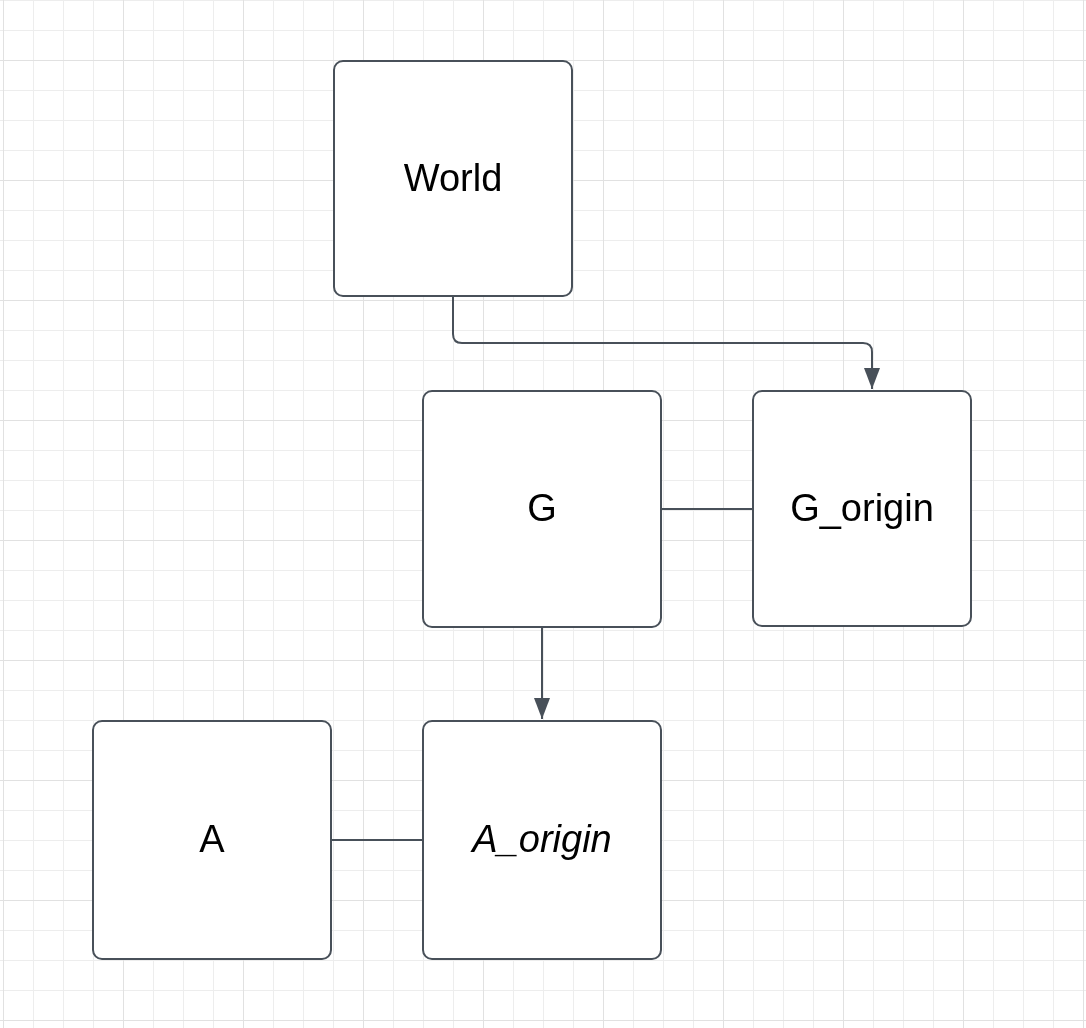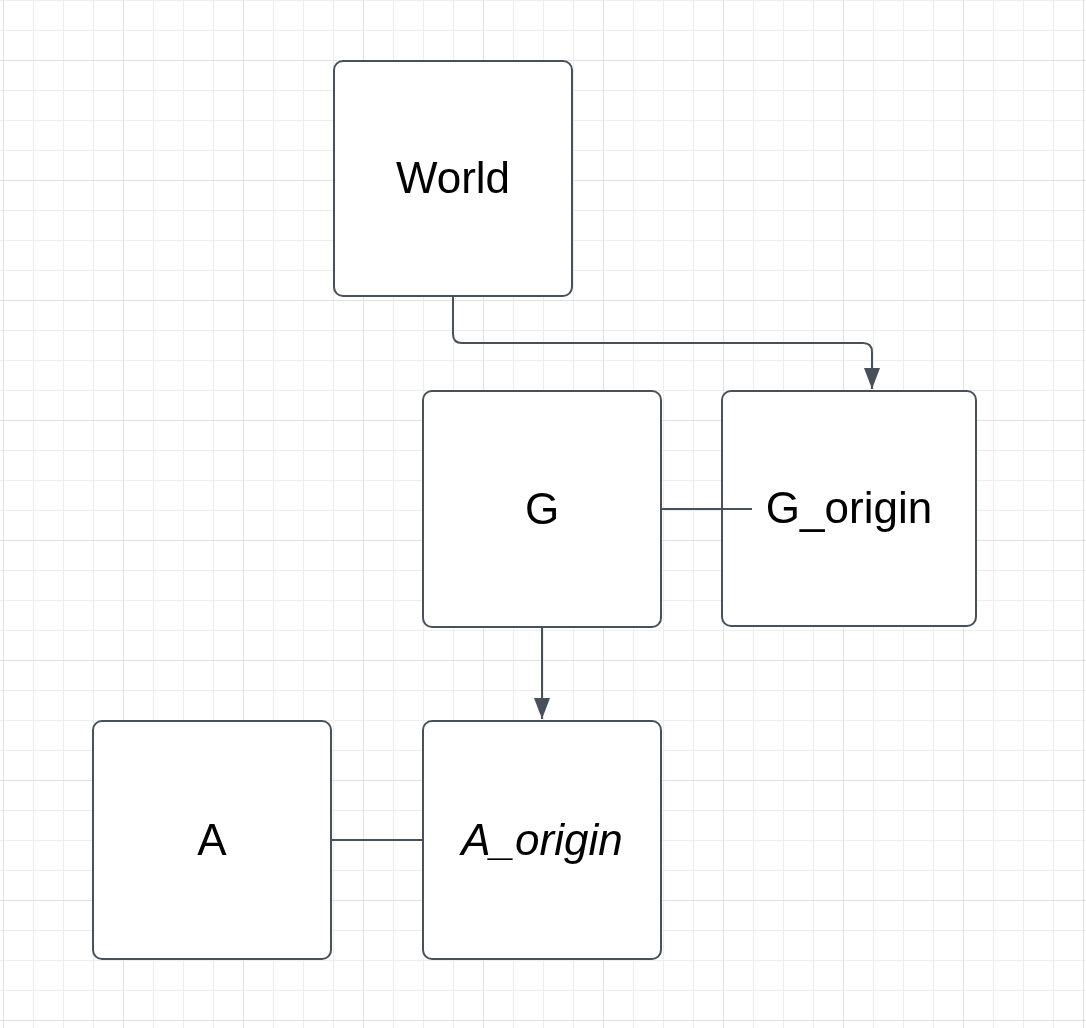--- a/index.html
+++ b/index.html
@@ -28,21 +28,21 @@
     box-sizing: border-box;
     background: var(--node-fill, #ffffff);
     border: 2px solid var(--stroke, #485059);
     border-radius: 10px;
     display: flex;
     align-items: center;
     justify-content: center;
   }
   .node .label {
     color: var(--label-color, #000000);
-    font-size: 44px;
+    font-size: 38px;
     line-height: 1.2;
     white-space: nowrap;
     text-align: left;
   }
   svg.edges {
     position: absolute;
     left: 0;
     top: 0;
     width: 1086px;
     height: 1028px;
@@ -56,21 +56,21 @@
 </head>
 <body>
 
 <div class="canvas" style="--bg: #ffffff; --grid-minor: #ededed; --grid-major: #e1e1e1; --stroke: #485059; --node-fill: #ffffff; --label-color: #000000;">
     <div class="node" style="left: 333px; top: 60px; width: 240px; height: 237px;">
       <span class="label">World</span>
     </div>
     <div class="node" style="left: 422px; top: 390px; width: 240px; height: 238px;">
       <span class="label">G</span>
     </div>
-    <div class="node" style="left: 721px; top: 390px; width: 256px; height: 237px;">
+    <div class="node" style="left: 752px; top: 390px; width: 220px; height: 237px;">
       <span class="label">G_origin</span>
     </div>
     <div class="node" style="left: 92px; top: 720px; width: 240px; height: 240px;">
       <span class="label">A</span>
     </div>
     <div class="node" style="left: 422px; top: 720px; width: 240px; height: 240px; font-style: italic;">
       <span class="label">A_origin</span>
     </div>
     <svg class="edges" viewBox="0 0 1086 1028">
       <defs>

